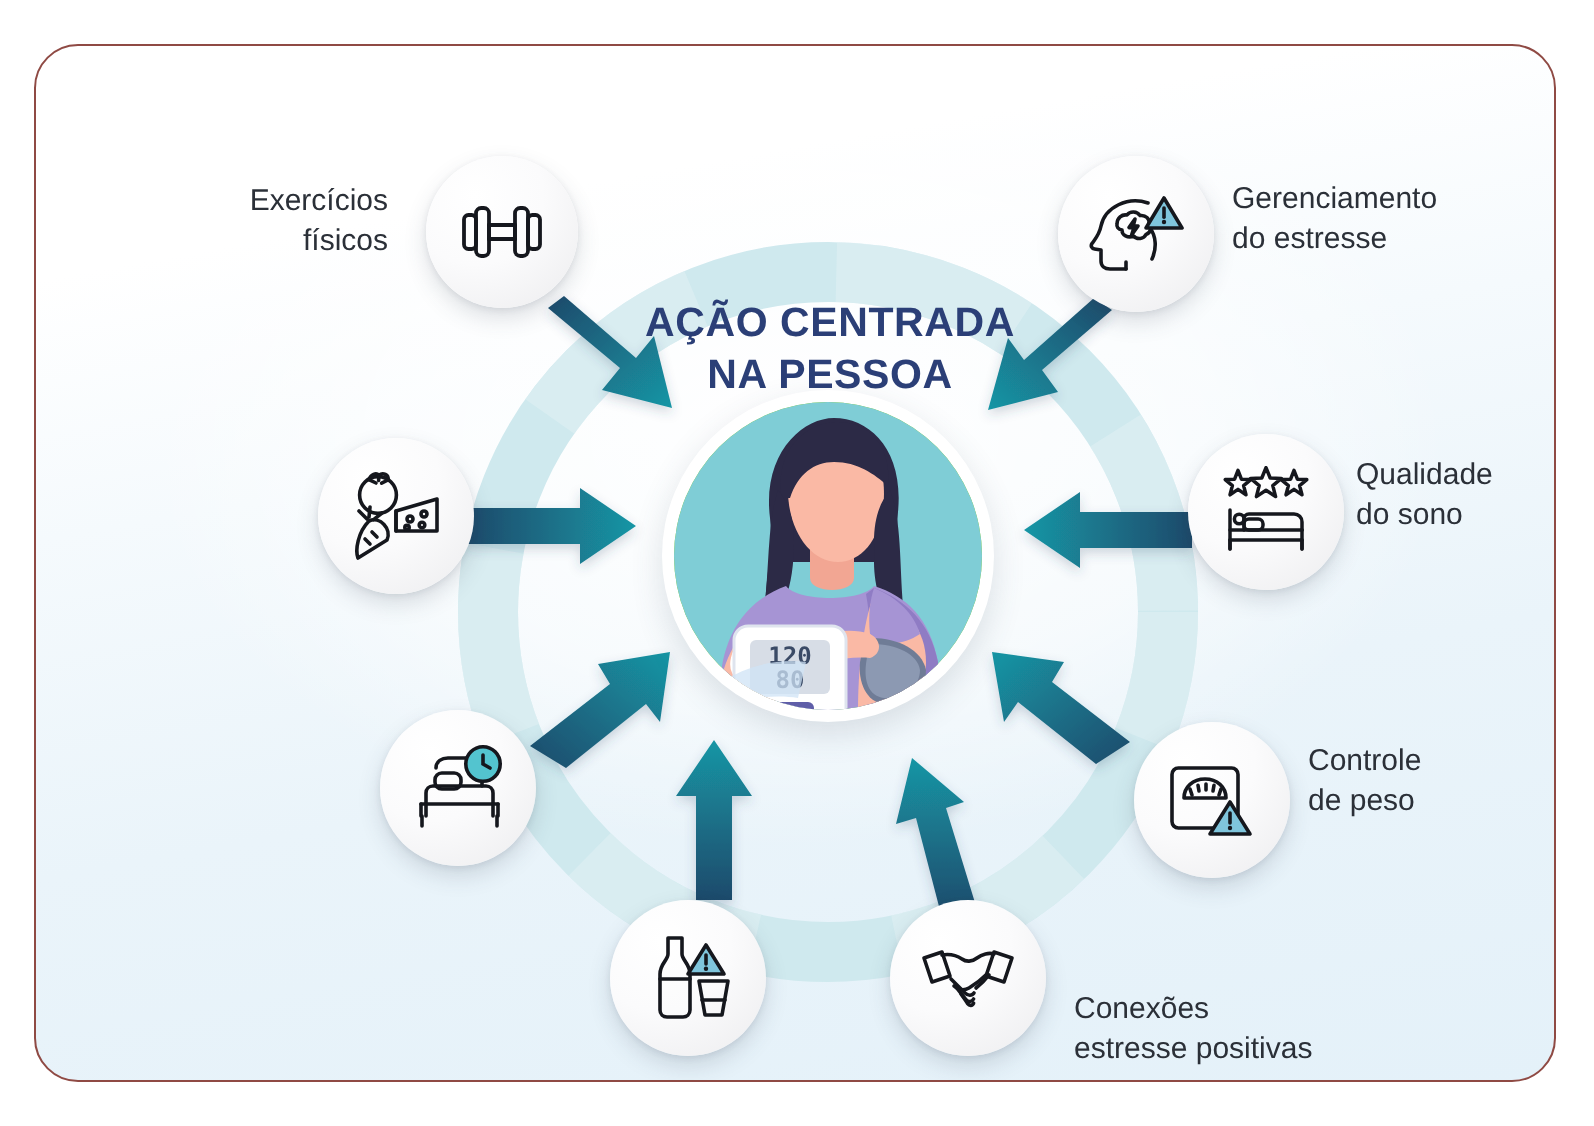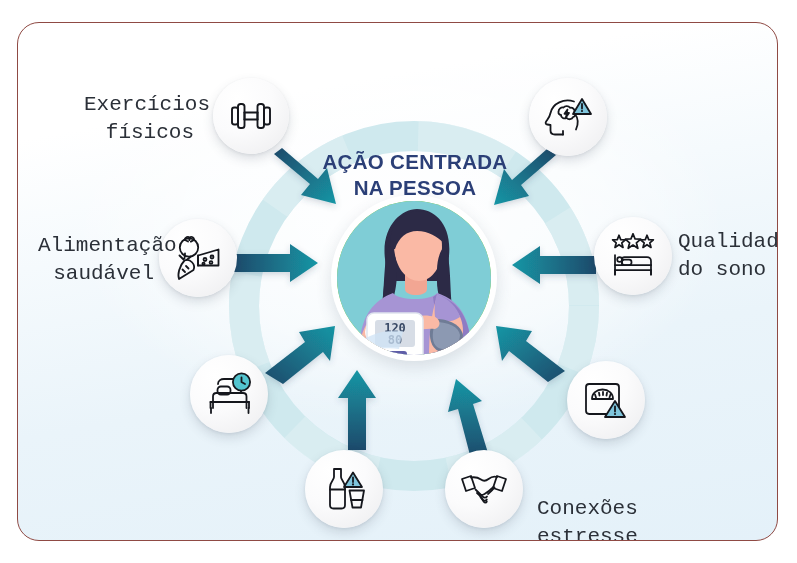--- a/index.html
+++ b/index.html
@@ -63,22 +63,22 @@
     background: radial-gradient(circle at 32% 26%, #ffffff 0%, #fbfbfc 45%, #ececee 100%);
     box-shadow: 0 5px 11px rgba(60,70,90,0.17), 0 1px 3px rgba(60,70,90,0.10);
     display: flex;
     align-items: center;
     justify-content: center;
   }
   .bubble svg { display: block; }
   
   .label {
     position: absolute;
-    font-family: Liberation Mono, monospace;
-    font-size: 21px;
+    font-family: Liberation Sans, sans-serif;
+    font-size: 15px;
     line-height: 1.33;
     color: #2b3038;
     white-space: pre-line;
   }
   .label.right { text-align: left; }
   .label.left  { text-align: right; }
   .label.center { text-align: center; }
   
   .title {
     position: absolute;
@@ -282,22 +282,20 @@
             <circle cx="38" cy="22" r="1.5"></circle>
             <circle cx="37" cy="27.5" r="1.4"></circle>
             <circle cx="29.5" cy="28.8" r="1.1"></circle>
 
             <path d="M10.5,25.5 C16,23 22,29.5 19.5,35 L5,44 C3.5,40 5,31 10.5,25.5 Z"></path>
             <path d="M9.5,24.5 L5.5,20.5 M10.5,23.5 L11,18.5 M12.8,24.8 L17,21.5"></path>
             <path d="M12,31 L14.5,33.5 M8.5,34.5 L11,37"></path>
           </g>
         </svg>
       </div>
-      <div class="label left" style="left:20px; top:209px; width:116px;">Alimentação
-saudável</div>
 
       <div class="bubble" style="left:172px; top:332px; width:78px; height:78px;">
         <svg width="48" height="44" viewBox="0 0 48 44">
           <g fill="none" stroke="#15171d" stroke-width="1.8" stroke-linejoin="round" stroke-linecap="round">
             <path d="M13,12 C13,8.5 16,7 19,7 L29,7 C33,7 36,9.5 36,13.5 L36,21"></path>
             <rect x="12.5" y="14.5" width="13" height="8" rx="3.4"></rect>
             <path d="M8,36 L8,24.5 C8,22.5 9.5,21 11.5,21 L38,21 C40,21 41.5,22.5 41.5,24.5 L41.5,36"></path>
             <path d="M5.5,30 L44,30"></path>
             <path d="M6,36 L6,41 M43.5,36 L43.5,41"></path>
             <path d="M5.5,30 L5.5,36 M44,30 L44,36"></path>
@@ -348,20 +346,22 @@
           <g fill="none" stroke="#15171d" stroke-width="1.8" stroke-linejoin="round" stroke-linecap="round">
             <rect x="3" y="6" width="33" height="30" rx="3.2"></rect>
             <path d="M9,21 C9,15.5 13.5,11.5 19.5,11.5 C25.5,11.5 30,15.5 30,21 Z"></path>
             <path d="M13,19.5 L12,16.5 M16.5,17.5 L16,14.6 M20,17 L20,14 M23.5,17.5 L24,14.6 M26.5,19.5 L27.5,16.5"></path>
           </g>
           <path d="M32,23 L42,39 L22,39 Z" fill="#7fc5dc" stroke="#15171d" stroke-width="1.8" stroke-linejoin="round"></path>
           <path d="M32,28.5 L32,33.5" stroke="#15171d" stroke-width="1.8" stroke-linecap="round"></path>
           <circle cx="32" cy="36" r="1.1" fill="#15171d"></circle>
         </svg>
       </div>
+      <div class="label right" style="left:636px; top:348px; width:130px;">Controle
+de peso</div>
 
       <div class="bubble" style="left:576px; top:194px; width:78px; height:78px;">
         <svg width="48" height="46" viewBox="0 0 48 46">
           <g fill="none" stroke="#15171d" stroke-width="1.75" stroke-linejoin="round" stroke-linecap="round">
             <path d="M10,2.2 L11.7,6.6 L16.4,6.8 L12.8,9.8 L14,14.4 L10,11.7 L6,14.4 L7.2,9.8 L3.6,6.8 L8.3,6.6 Z"></path>
             <path d="M24,0.8 L26.1,6 L31.7,6.2 L27.4,9.8 L28.8,15.3 L24,12.1 L19.2,15.3 L20.6,9.8 L16.3,6.2 L21.9,6 Z"></path>
             <path d="M38,2.2 L39.7,6.6 L44.4,6.8 L40.8,9.8 L42,14.4 L38,11.7 L34,14.4 L35.2,9.8 L31.6,6.8 L36.3,6.6 Z"></path>
 
             <path d="M6,41.5 L6,22 M42,41.5 L42,32"></path>
             <path d="M6,32 L42,32"></path>
@@ -388,16 +388,18 @@
             <path d="M23.5,15.5 L20.5,19.8 L23,19.8 L21.8,23.5 L25,19 L22.6,19 Z" fill="#15171d"></path>
 
             <path d="M31,20 C34,24 34.5,30 32,35.5"></path>
           </g>
 
           <path d="M38,5 L47,20 L29,20 Z" fill="#7fc5dc" stroke="#15171d" stroke-width="1.8" stroke-linejoin="round"></path>
           <path d="M38,10 L38,14.6" stroke="#15171d" stroke-width="1.8" stroke-linecap="round"></path>
           <circle cx="38" cy="17" r="1.1" fill="#15171d"></circle>
         </svg>
       </div>
+      <div class="label right" style="left:598px; top:67px; width:160px;">Gerenciamento
+do estresse</div>
 
     </div>
   </div>
 </div>
 
 </body></html>

